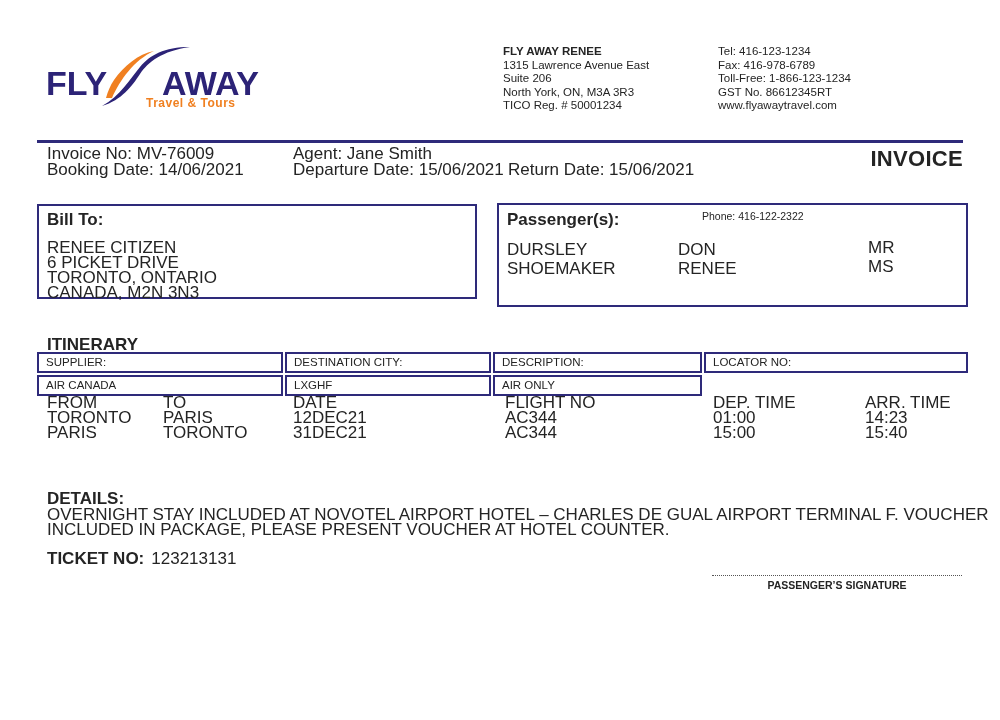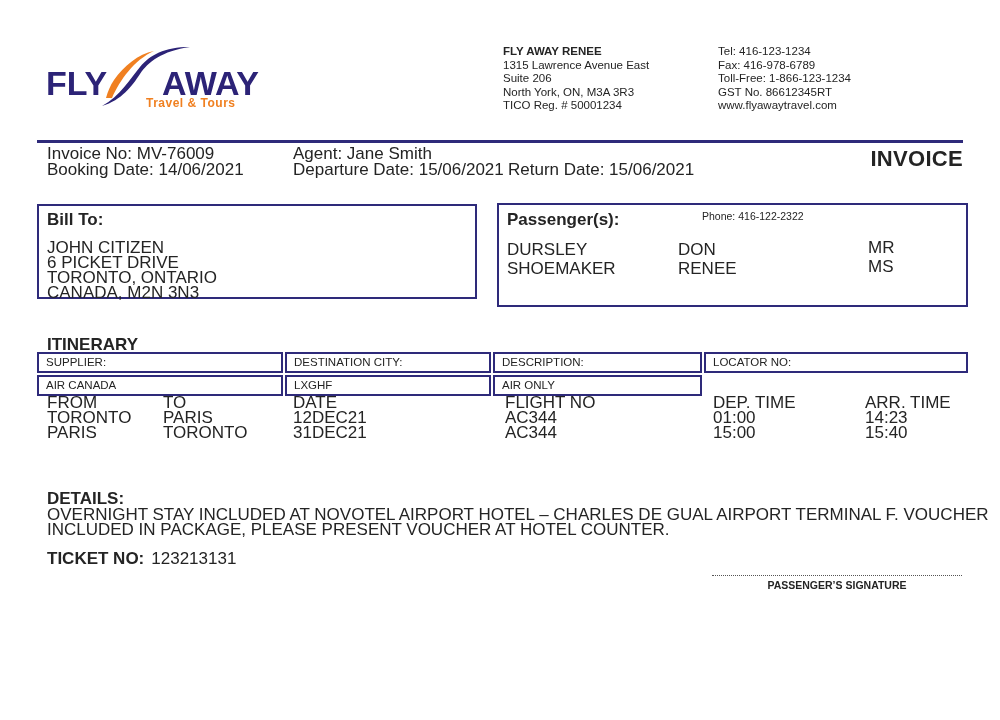--- a/index.html
+++ b/index.html
@@ -89,21 +89,21 @@
 
   <div class="abs t" style="left:47px;top:147px;">Invoice No: MV-76009</div>
   <div class="abs t" style="left:47px;top:163px;">Booking Date: 14/06/2021</div>
   <div class="abs t" style="left:293px;top:147px;">Agent: Jane Smith</div>
   <div class="abs t" style="left:293px;top:163px;">Departure Date: 15/06/2021</div>
   <div class="abs t" style="left:508px;top:163px;">Return Date: 15/06/2021</div>
   <div class="abs invoice-title" style="left:733px;top:146px;width:230px;">INVOICE</div>
 
   <div class="abs box" style="left:37px;top:204px;width:440px;height:95px;">
     <div class="abs t b" style="left:8px;top:7px;">Bill To:</div>
-    <div class="abs t" style="left:8px;top:35px;">JOHN CITIZEN</div>
+    <div class="abs t" style="left:8px;top:35px;">RENEE CITIZEN</div>
     <div class="abs t" style="left:8px;top:50px;">6 PICKET DRIVE</div>
     <div class="abs t" style="left:8px;top:65px;">TORONTO, ONTARIO</div>
     <div class="abs t" style="left:8px;top:80px;">CANADA, M2N 3N3</div>
   </div>
 
   <div class="abs box" style="left:497px;top:203px;width:471px;height:104px;">
     <div class="abs t b" style="left:8px;top:8px;">Passenger(s):</div>
     <div class="abs t" style="left:203px;top:4px;font-size:10.5px;">Phone: 416-122-2322</div>
 
     <div>

